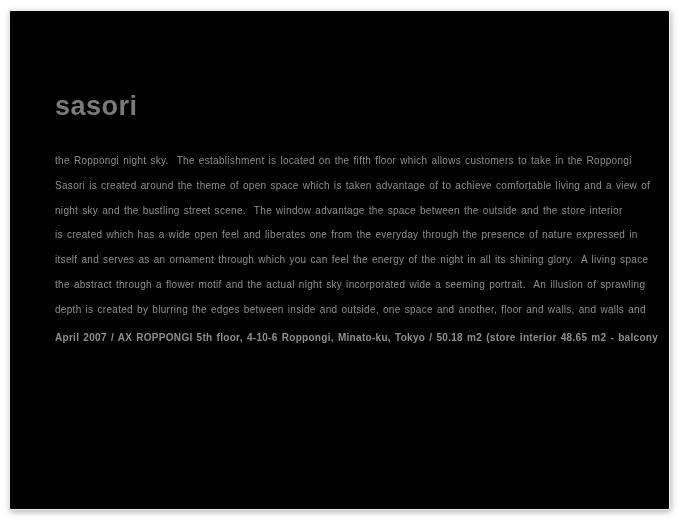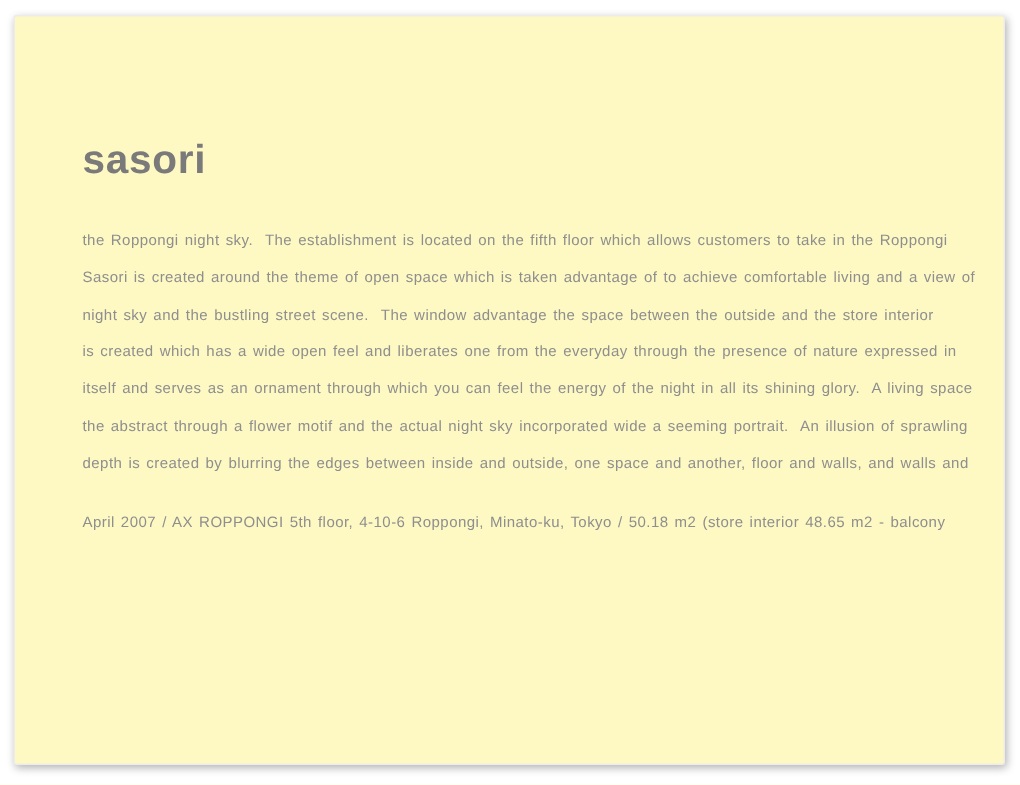--- a/index.html
+++ b/index.html
@@ -14,40 +14,41 @@
     position: relative;
     overflow: hidden;
   }
   .card {
     position: absolute;
     left: 9px;
     top: 10px;
     width: 661px;
     height: 500px;
     box-sizing: border-box;
-    background: #fef9c3;
+    background: #000000;
     border: 1px solid #ececec;
     border-radius: 2px;
     box-shadow: 1px 2px 6px rgba(0, 0, 0, 0.30);
     padding: 80px 40px 0 45px;
     overflow: hidden;
   }
   .page-title {
     margin: 0;
     font-size: 27px;
     line-height: 31px;
     font-weight: bold;
     color: #7a7a7a;
     letter-spacing: 0.5px;
   }
   .description {
     margin-top: 27px;
   }
   .details {
-    margin-top: 14px;
+    margin-top: 3px;
+    font-weight: bold;
   }
   .text-line {
     white-space: pre;
     font-size: 10px;
     line-height: 24.8px;
     color: #8e8e8e;
     letter-spacing: 0.3px;
     word-spacing: 1px;
   }
 </style>

